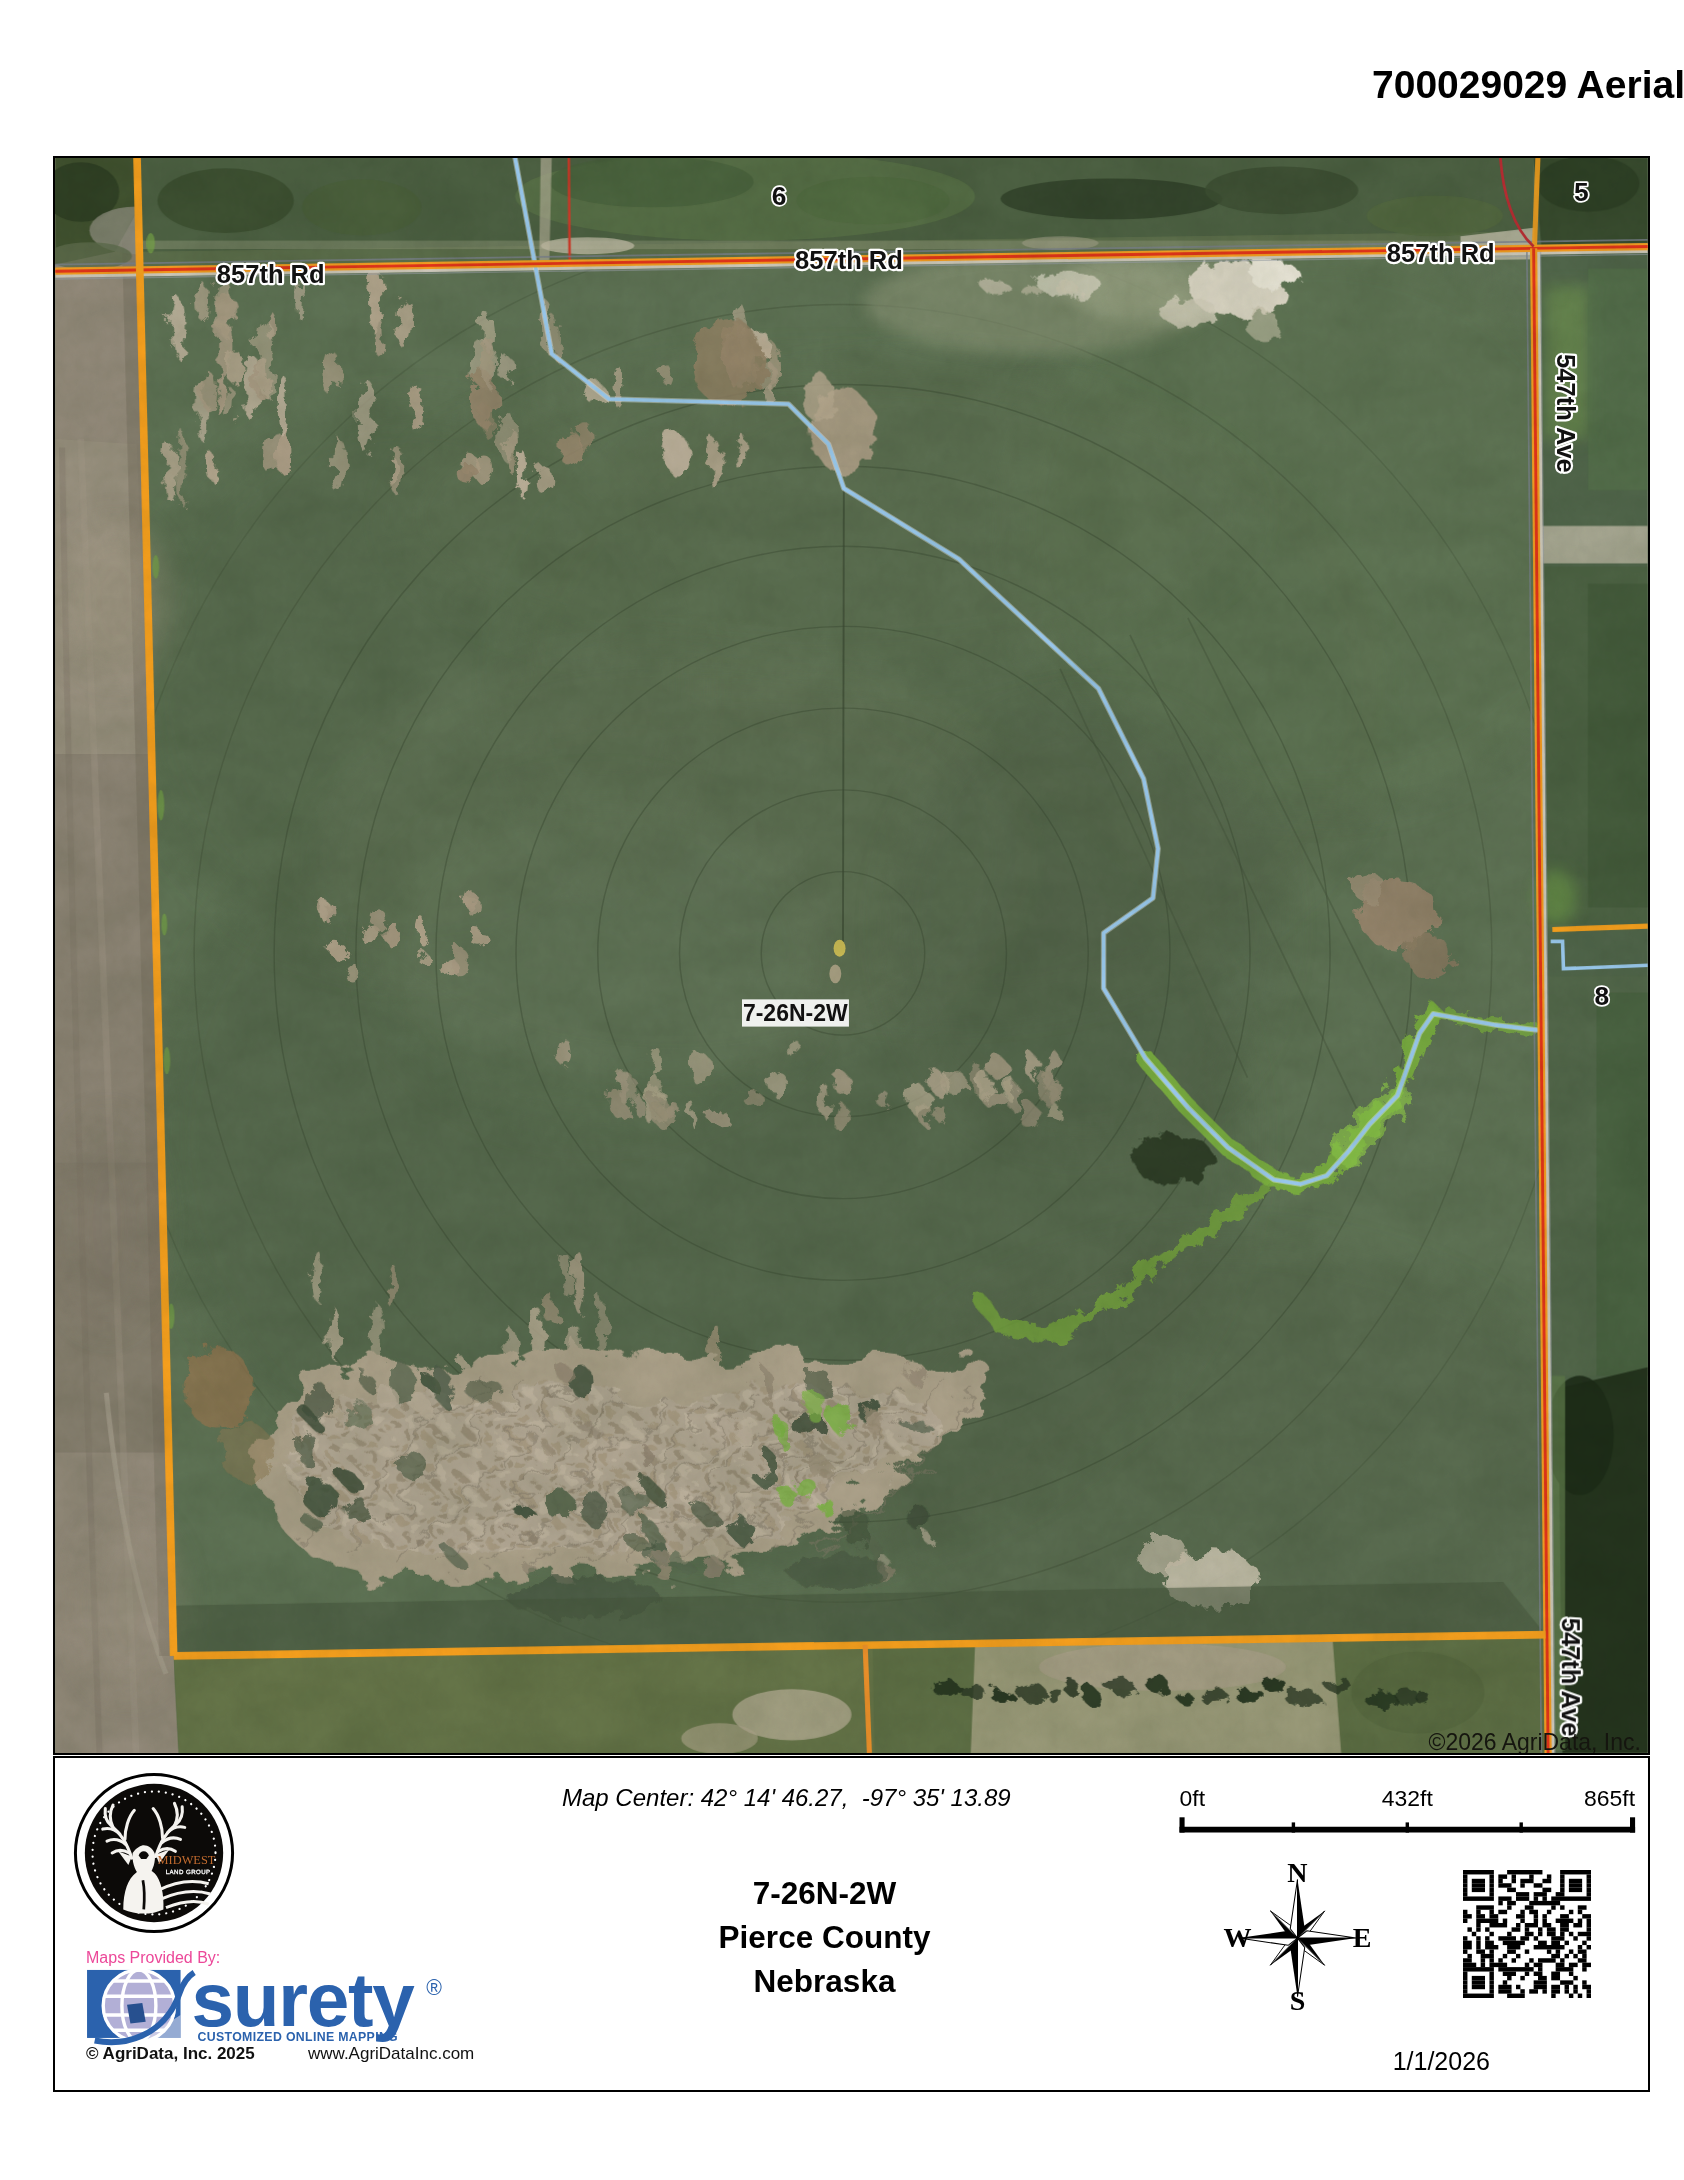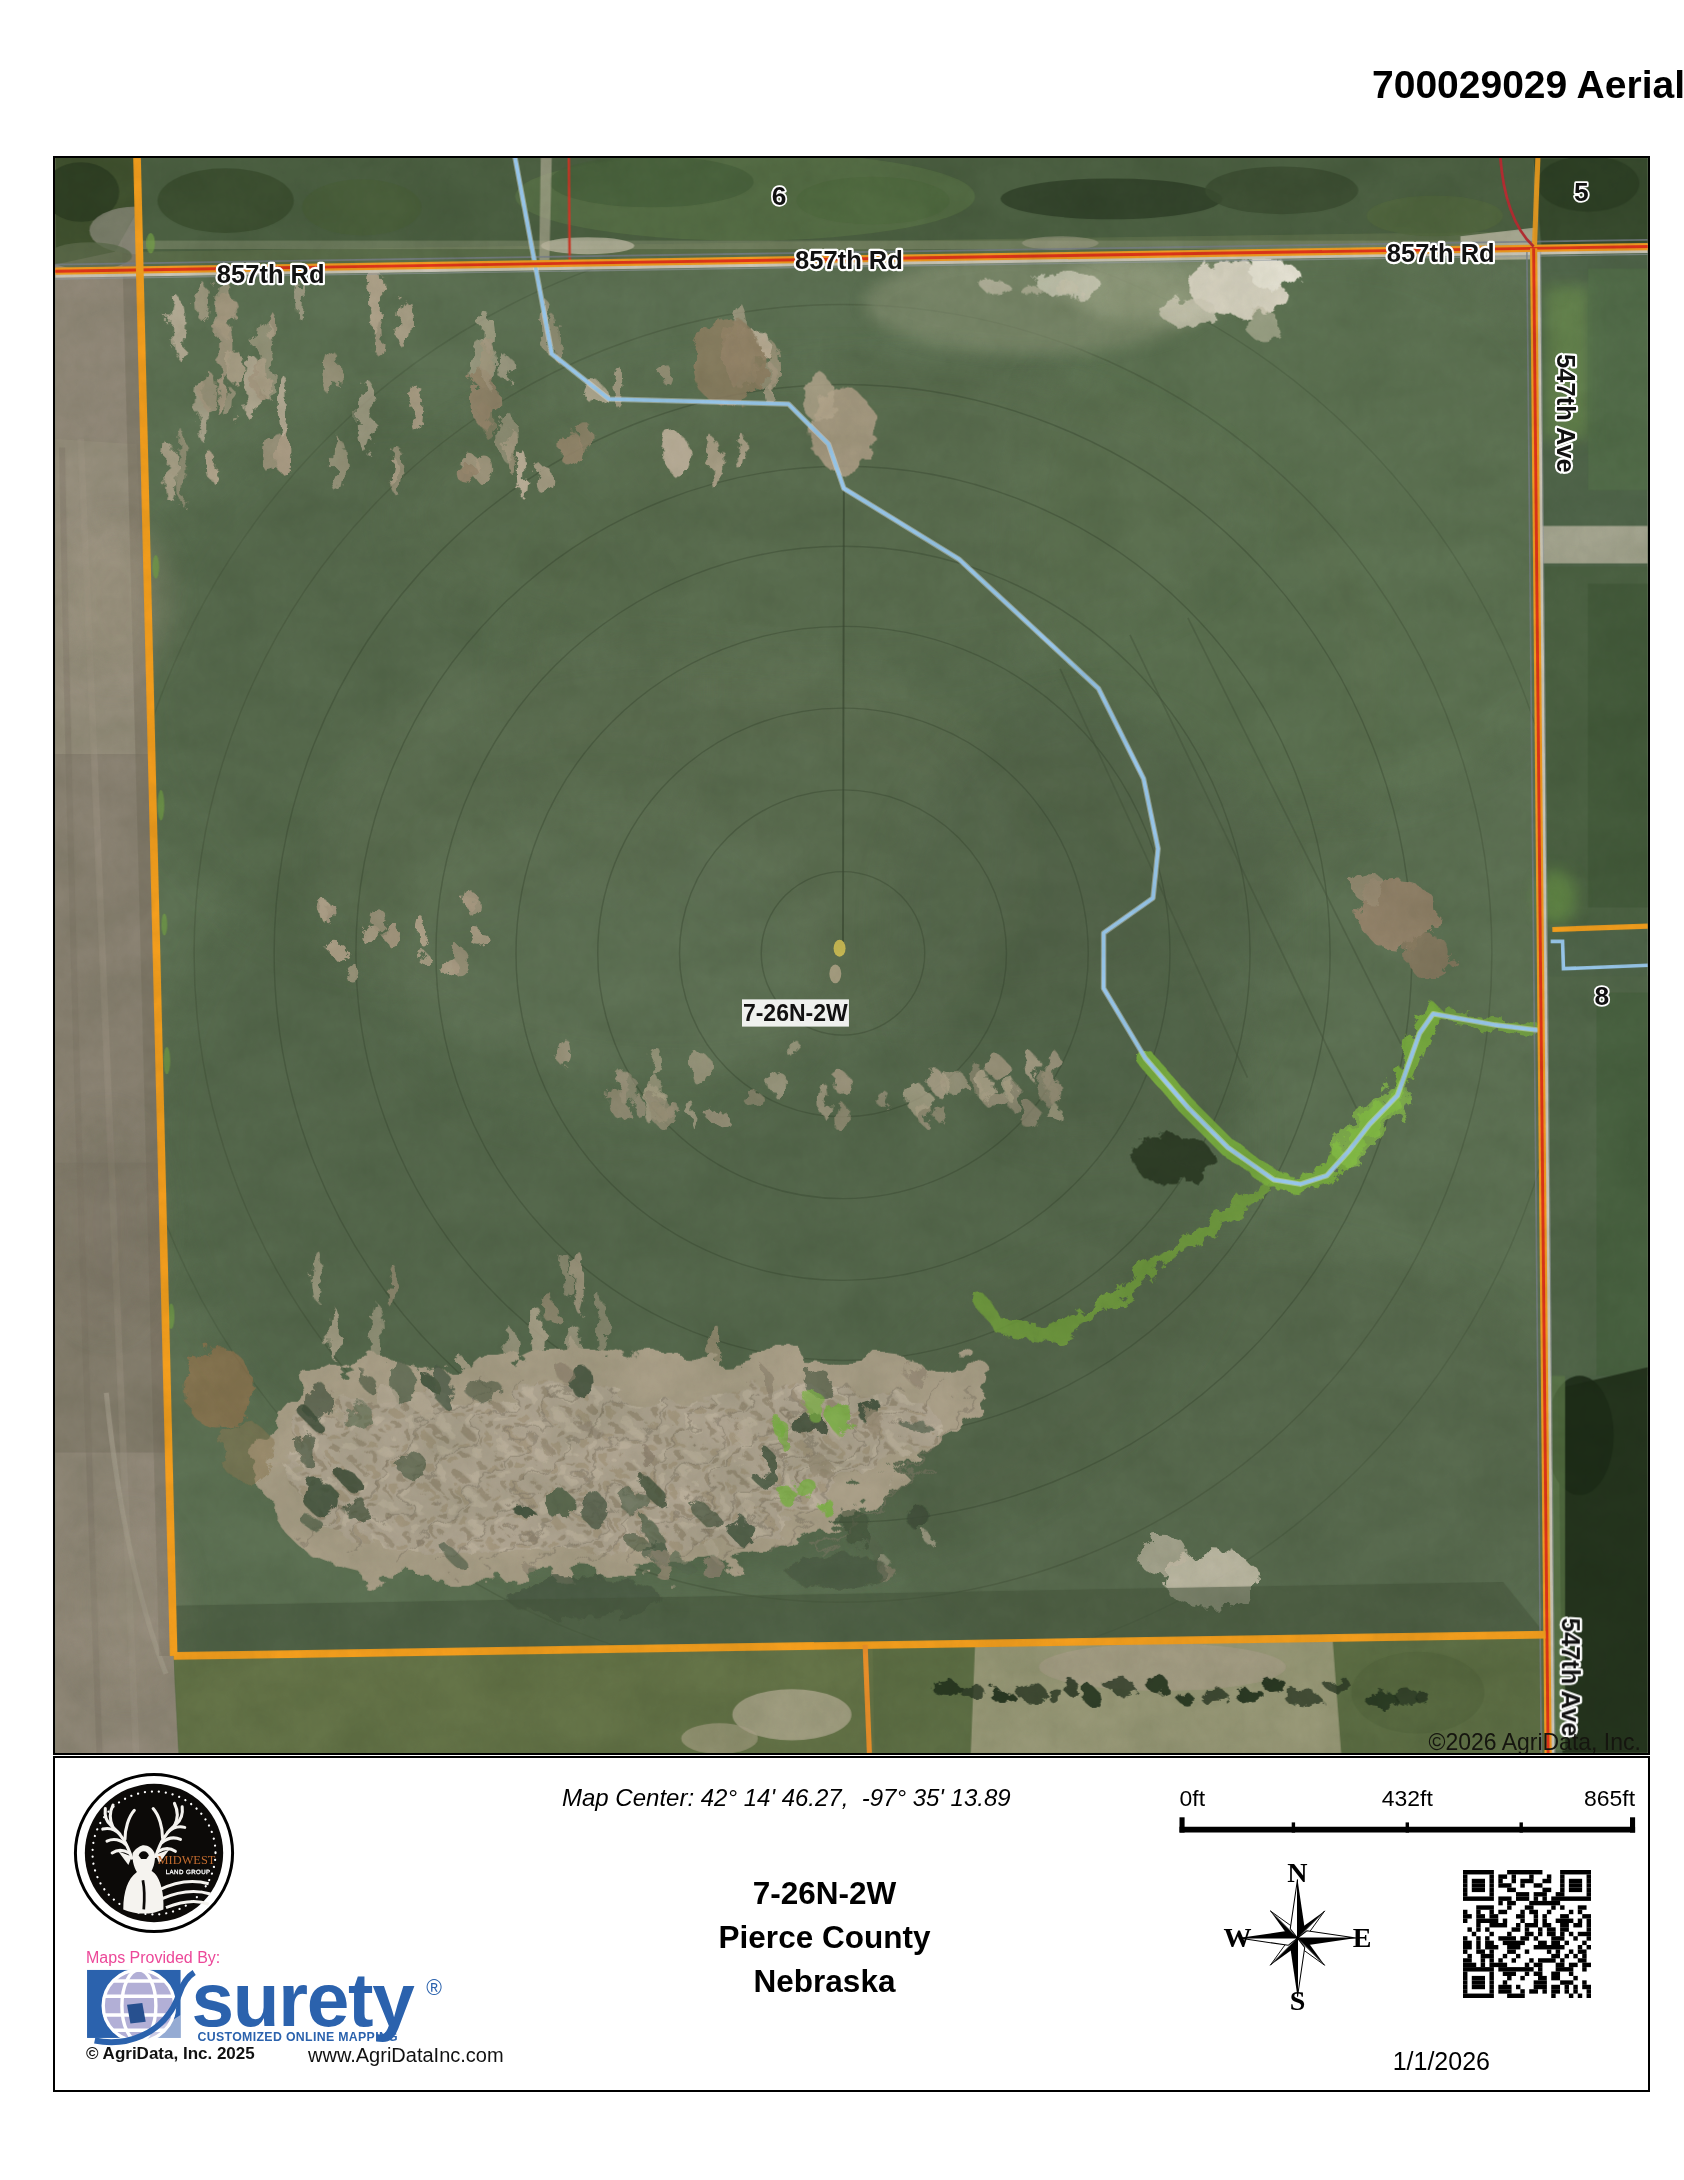--- a/index.html
+++ b/index.html
@@ -593,21 +593,21 @@
 </g>
 <polygon points="50,48 68,46 72,68 54,70" fill="#27508f"></polygon>
 <path d="M12 90 C46 97 94 86 112 34 C116 22 121 15 129 10" stroke="#2b62ad" stroke-width="7" fill="none"></path>
 <text x="126" y="73" font-size="90" font-weight="bold" fill="#2b62ad" font-family="Liberation Sans, sans-serif" letter-spacing="-1.5">surety</text>
 <text x="402" y="36" font-size="25" fill="#2b62ad" font-family="Liberation Sans, sans-serif">®</text>
 <text x="133" y="91" font-size="14.5" font-weight="bold" fill="#2b62ad" font-family="Liberation Sans, sans-serif" letter-spacing="0.4">CUSTOMIZED ONLINE MAPPING</text>
 </svg>
 
 <div class="abs" style="left:86px;top:2044px;font-size:17px;color:#111;font-weight:bold;">© AgriData, Inc. 2025</div>
 
-<div class="abs" style="left:308px;top:2044px;font-size:20px;color:#111;">www.AgriDataInc.com</div>
+<div class="abs" style="left:308px;top:2044px;font-size:17px;color:#111;">www.AgriDataInc.com</div>
 
 <div class="abs" style="left:562px;top:1784px;width:528px;font-size:24px;color:#000;font-style:italic;">Map Center: 42° 14' 46.27,&nbsp; -97° 35' 13.89</div>
 
 <div class="abs" style="left:654px;top:1871px;width:341px;text-align:center;font-size:31.5px;font-weight:bold;color:#000;line-height:44px;">7-26N-2W<br>Pierce County<br>Nebraska</div>
 
 <svg class="abs" style="left:1179px;top:1785px;" width="460" height="51" viewBox="0 0 540 60">
 <g font-family="Liberation Sans, sans-serif" font-size="27" fill="#000">
 <text x="0" y="25">0ft</text>
 <text x="268" y="25" text-anchor="middle">432ft</text>
 <text x="536" y="25" text-anchor="end">865ft</text>

